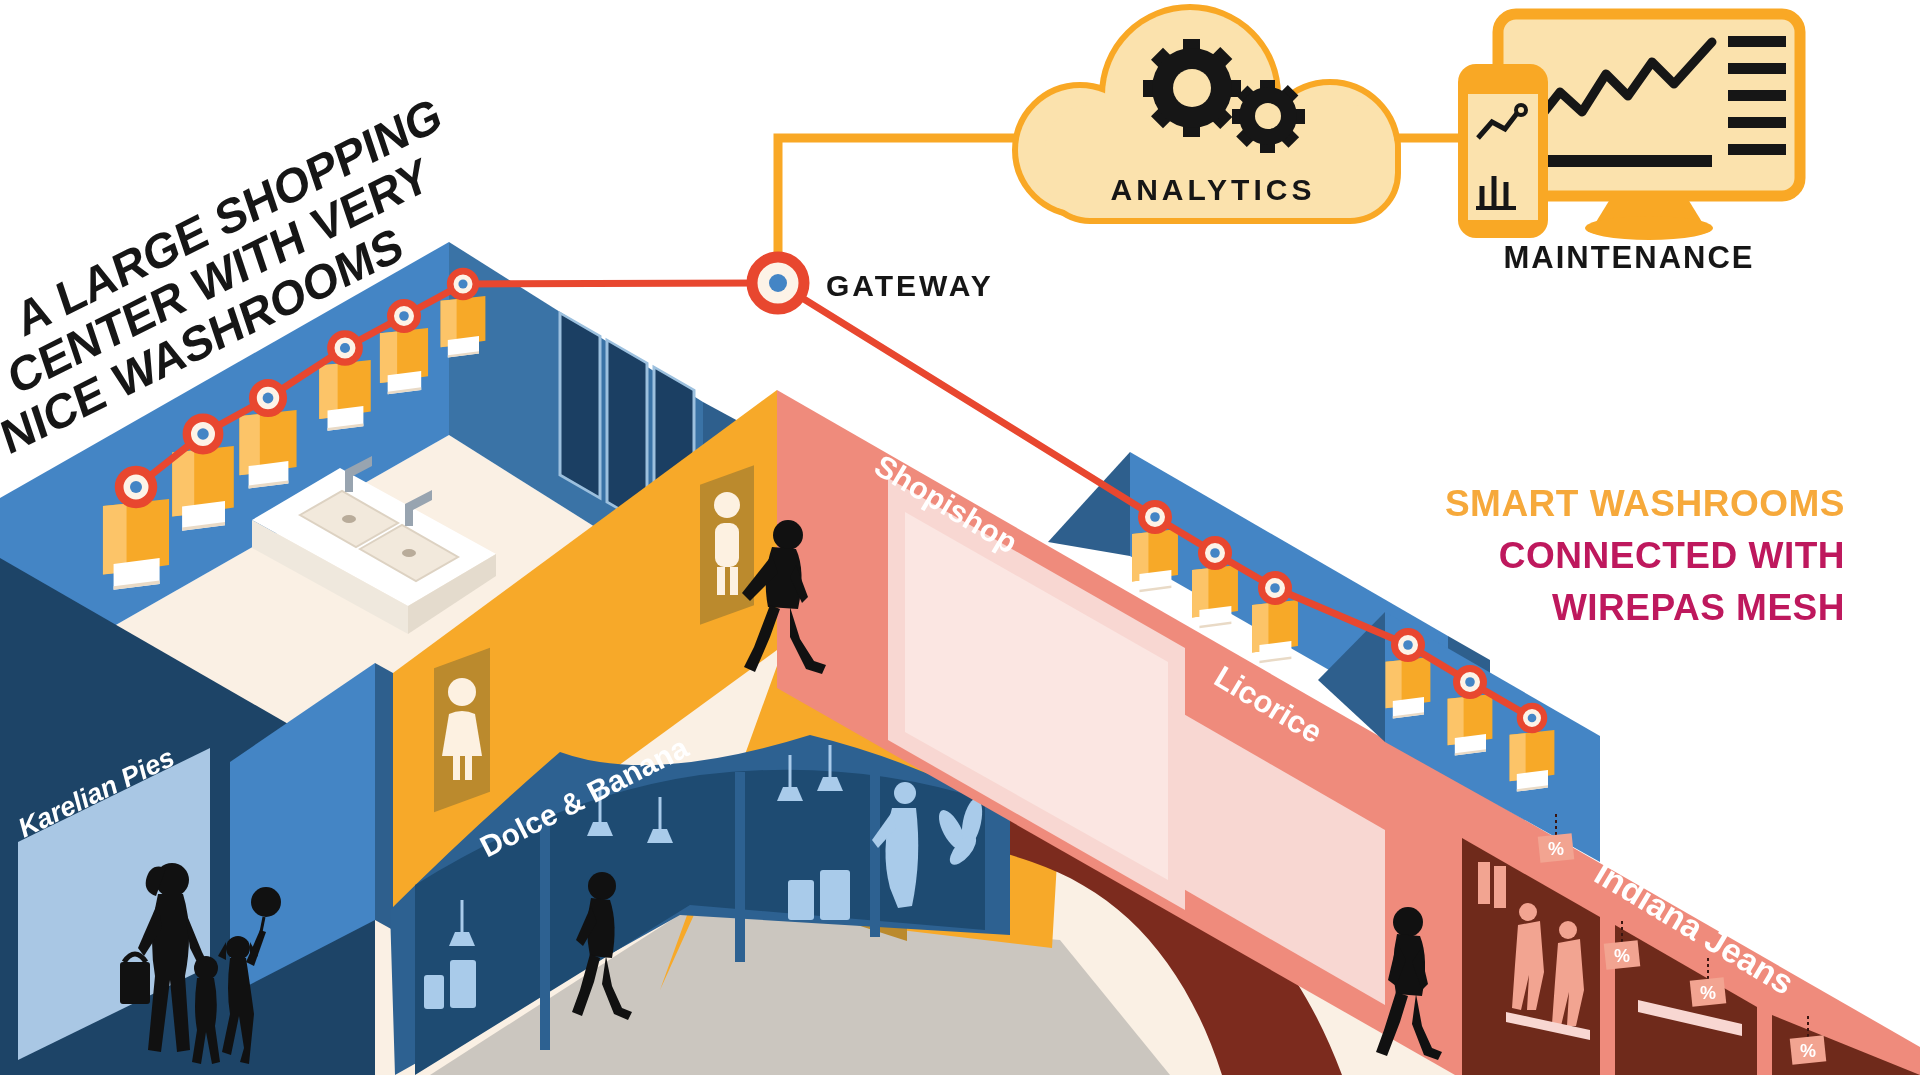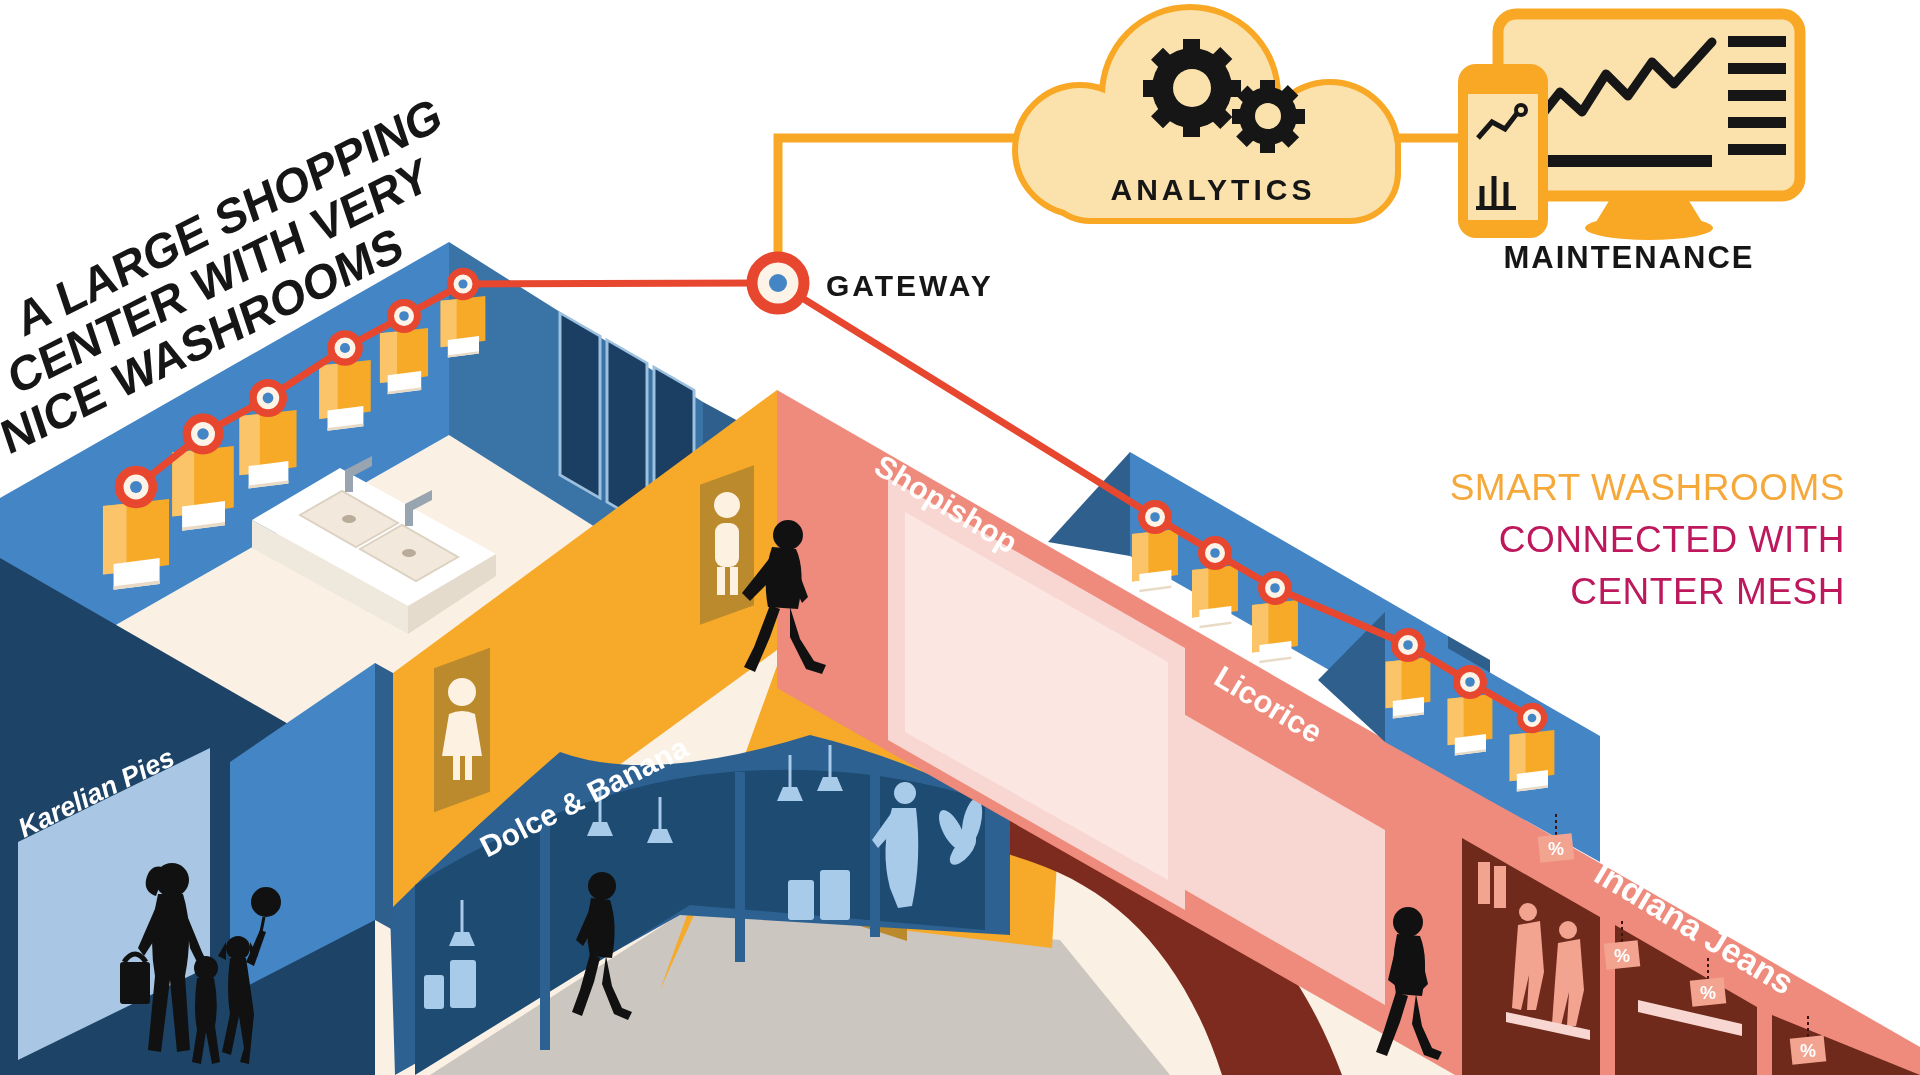--- a/index.html
+++ b/index.html
@@ -4,21 +4,21 @@
 <style>
   html,body{margin:0;padding:0;background:#ffffff;width:1920px;height:1075px;overflow:hidden;
             font-family:"Liberation Sans", sans-serif;}
   .stage{position:relative;width:1920px;height:1075px;background:#fff;}
   svg{position:absolute;left:0;top:0;}
   .headline{position:absolute;left:10px;top:298px;transform:rotate(-26.5deg) skewX(-8deg);
             transform-origin:0 0;color:#161616;font-weight:900;font-size:47px;line-height:1.05;
             letter-spacing:0;white-space:nowrap;}
   .headline .l2{margin-left:-26px;}
   .headline .l3{margin-left:-52px;}
-  .tagline{position:absolute;right:75px;top:462px;text-align:right;font-weight:400;
+  .tagline{position:absolute;right:75px;top:478px;text-align:right;font-weight:700;
            font-size:37px;line-height:52px;letter-spacing:.5px;white-space:nowrap;}
   .tagline .t1{color:#f6a93b;}
   .tagline .t2,.tagline .t3{color:#be185d;}
   text{font-family:"Liberation Sans", sans-serif;}
   .storelabel{fill:#ffffff;font-weight:bold;}
   .biglabel{fill:#161616;font-weight:800;}
 </style>
 </head>
 <body>
 
@@ -375,16 +375,16 @@
 
   <div class="headline">
     <div class="l1">A LARGE SHOPPING</div>
     <div class="l2">CENTER WITH VERY</div>
     <div class="l3">NICE WASHROOMS</div>
   </div>
 
   <div class="tagline">
     <div class="t1">SMART WASHROOMS</div>
     <div class="t2">CONNECTED WITH</div>
-    <div class="t3">CENTER MESH</div>
+    <div class="t3">WIREPAS MESH</div>
   </div>
 
 </div>
 
 </body></html>

